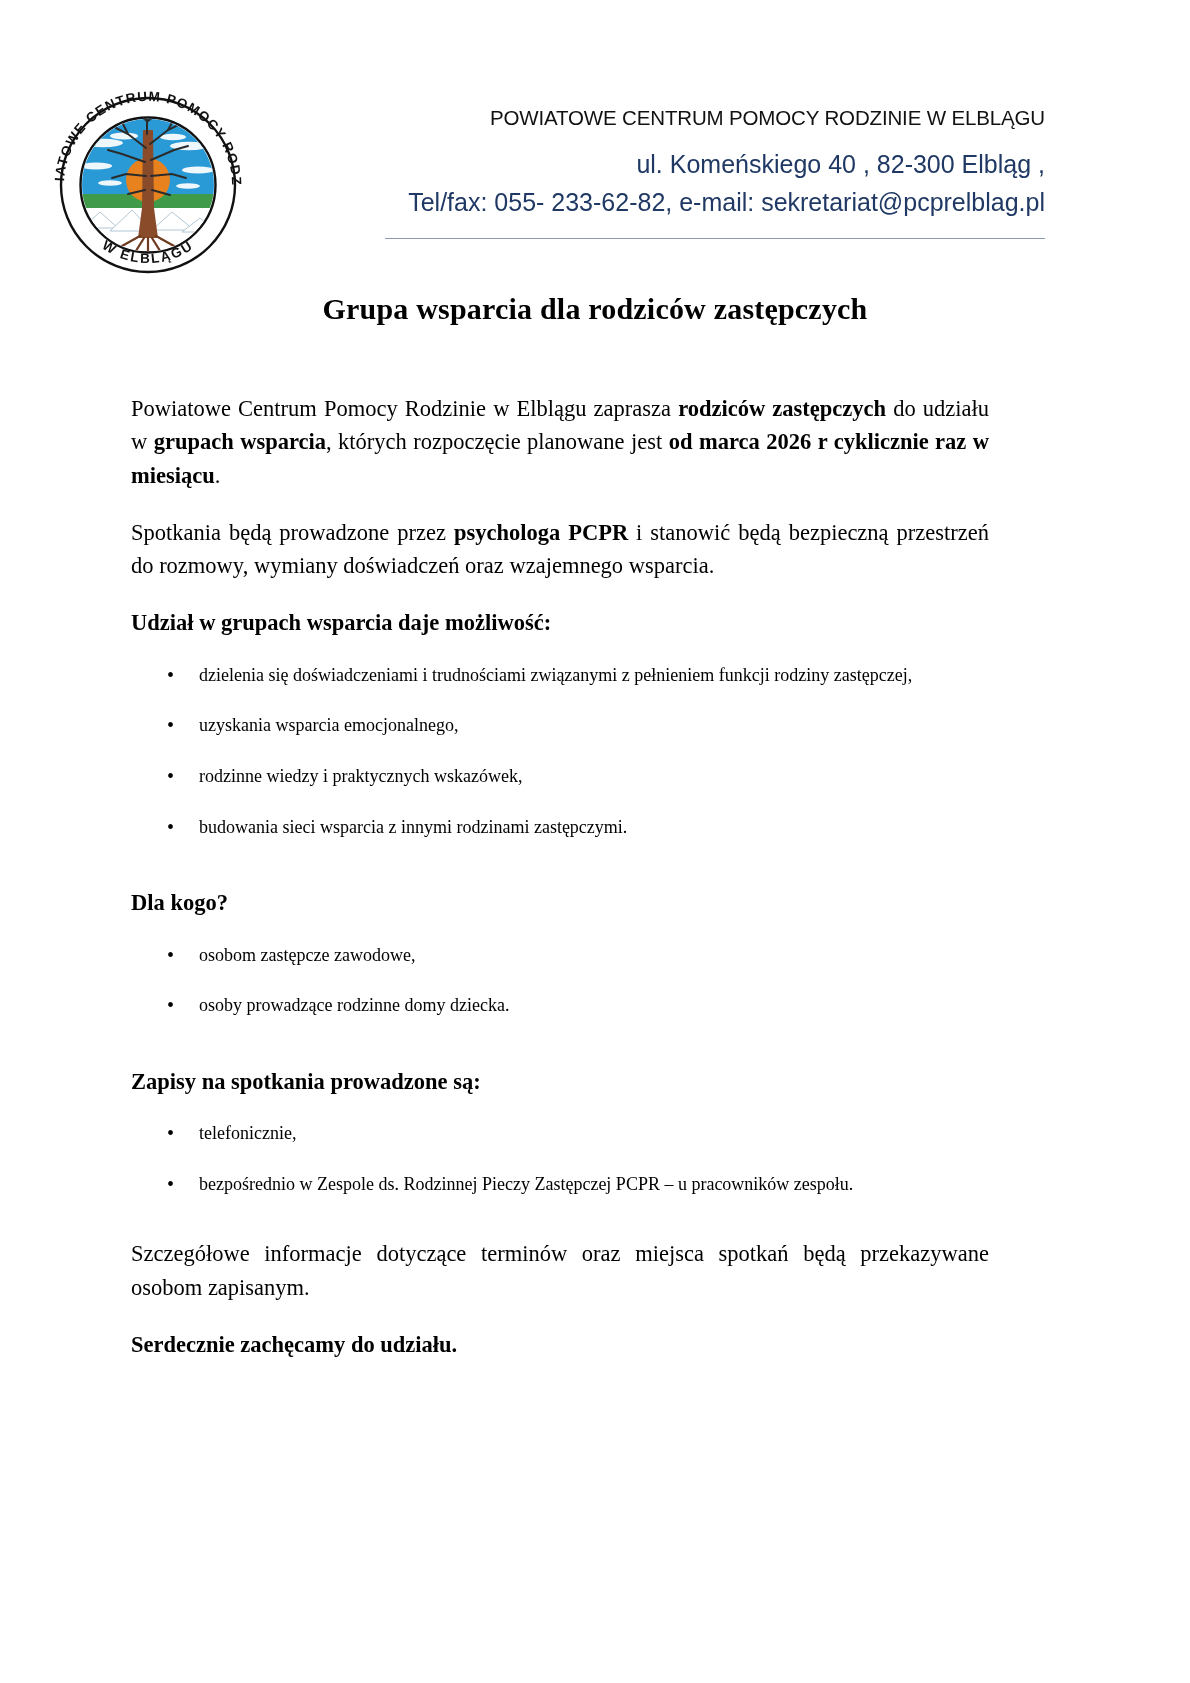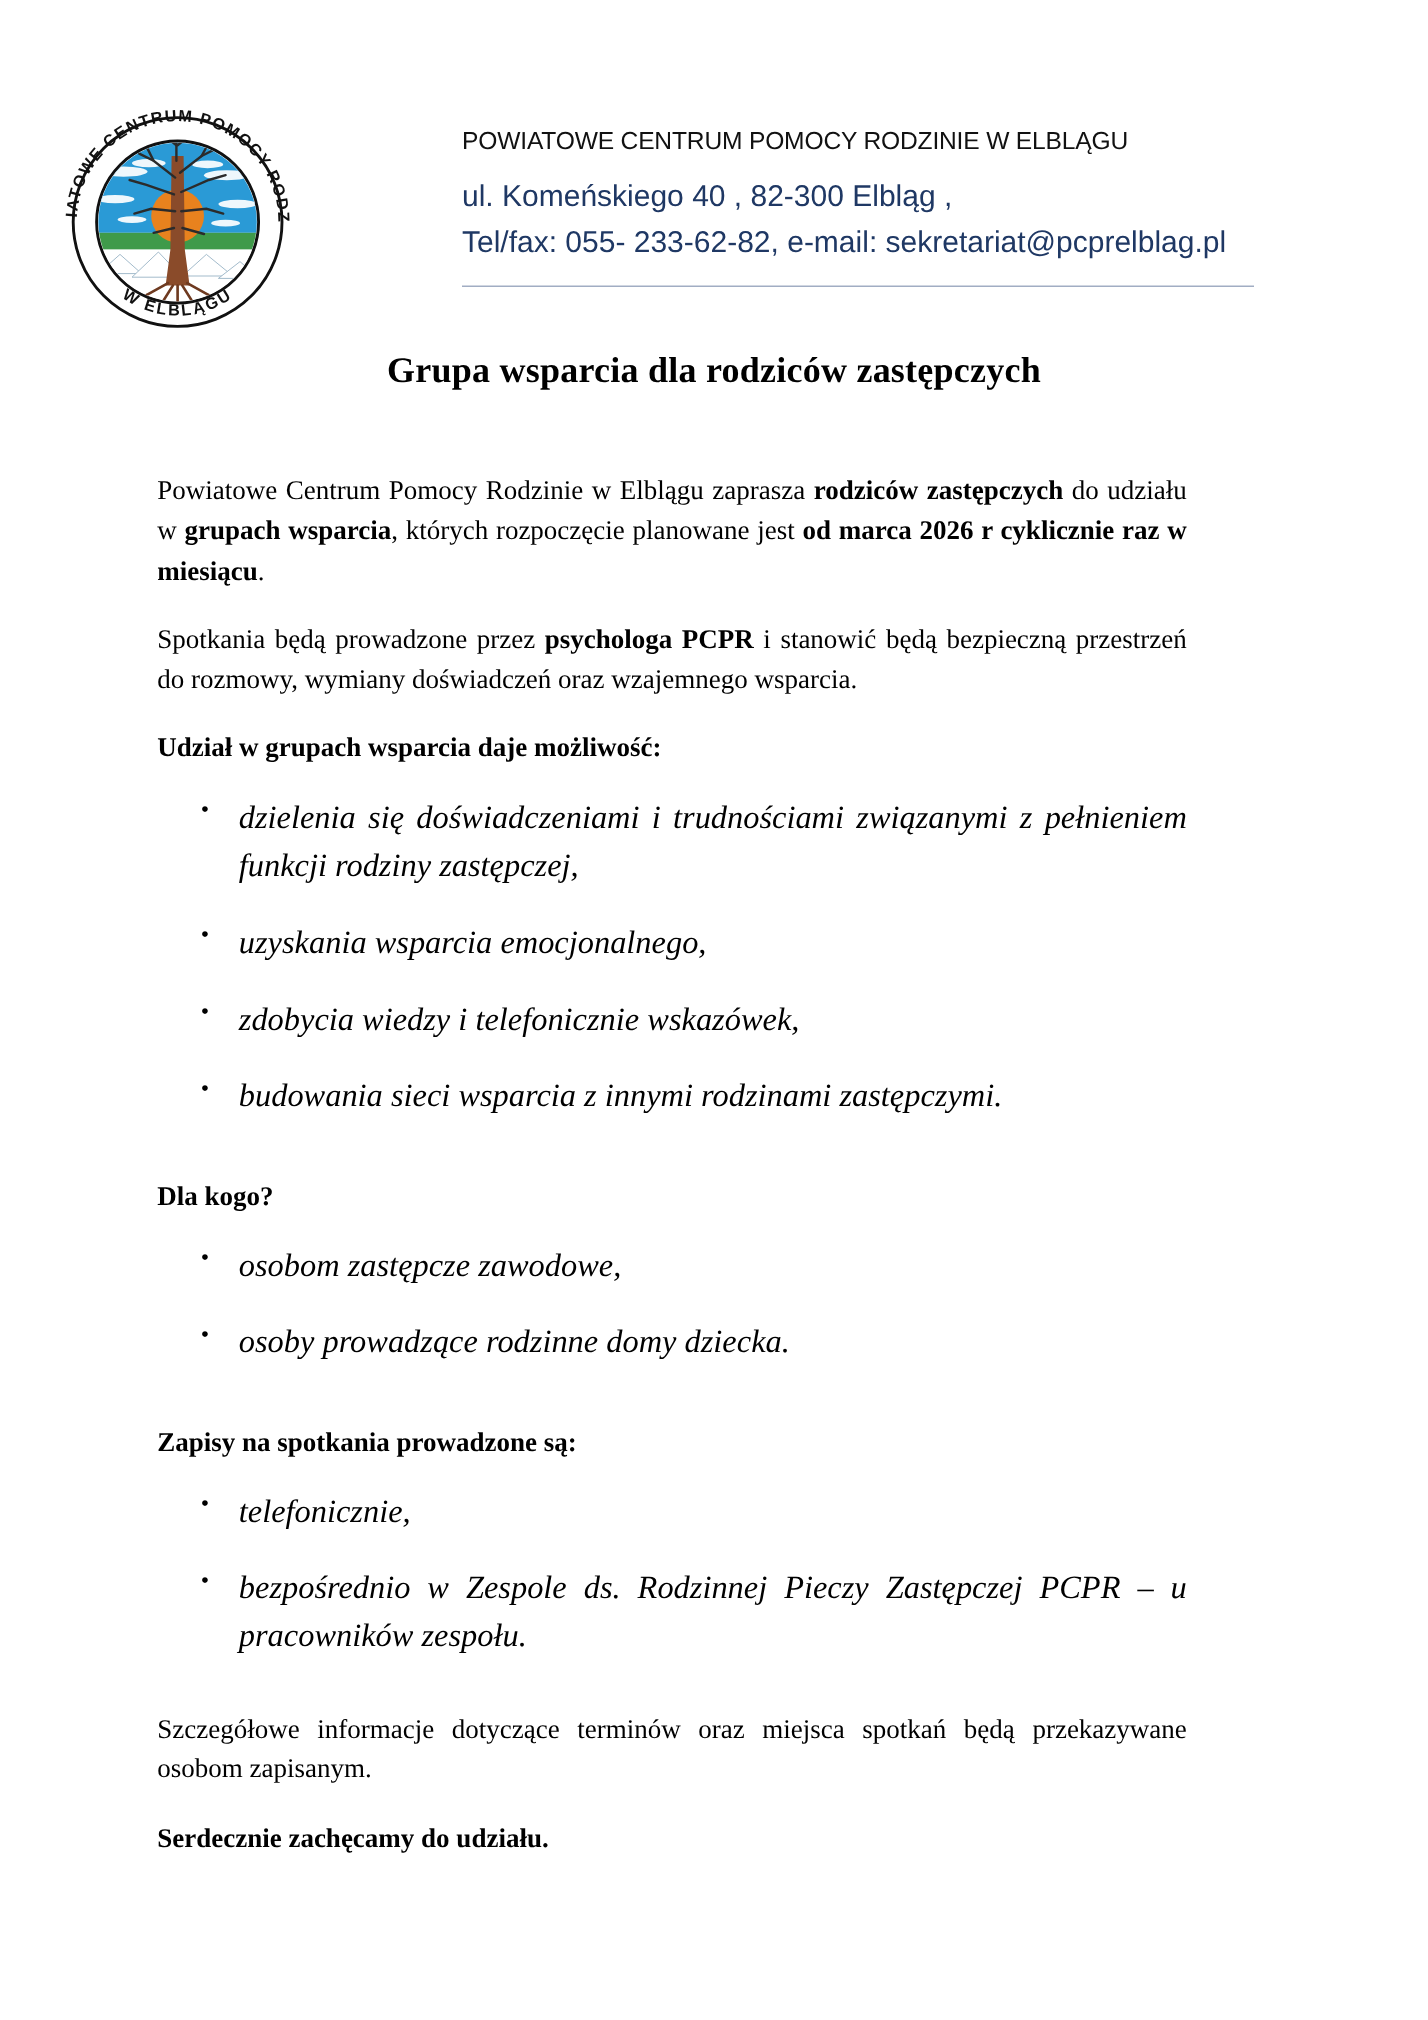--- a/index.html
+++ b/index.html
@@ -39,21 +39,21 @@
     width: 200px;
     height: 195px;
   }
   .logo-wrap svg { display: block; }
 
   .org-block {
     position: absolute;
     left: 385px;
     top: 28px;
     width: 660px;
-    text-align: left;
+    text-align: right;
     font-family: "Liberation Sans", "DejaVu Sans", sans-serif;
   }
   .org-name {
     font-size: 20.5px;
     letter-spacing: -0.15px;
     color: #111111;
     font-weight: 400;
     white-space: nowrap;
   }
   .org-addr {
@@ -111,25 +111,24 @@
 
   ul.bullets {
     margin: 0 0 18px 0;
     padding: 0;
     list-style: none;
   }
   ul.bullets li {
     position: relative;
     margin: 0 0 24px 0;
     padding-left: 68px;
-    font-size: 27px;
+    font-size: 18px;
     line-height: 1.48;
     text-align: justify;
     text-justify: inter-word;
-    font-style: italic;
   }
   ul.bullets li:last-child { margin-bottom: 0; }
   ul.bullets li::before {
     content: "\2022";
     position: absolute;
     left: 36px;
     top: -1px;
     font-size: 20px;
     line-height: 1.48;
   }
@@ -238,21 +237,21 @@
 
     <p class="para"><span>Powiatowe Centrum Pomocy Rodzinie w Elblągu zaprasza </span><span class="bold">rodziców zastępczych</span><span> do udziału w </span><span class="bold">grupach wsparcia</span><span>, których rozpoczęcie planowane jest </span><span class="bold">od marca 2026 r cyklicznie raz w miesiącu</span><span>.</span></p>
 
     <p class="para"><span>Spotkania będą prowadzone przez </span><span class="bold">psychologa PCPR</span><span> i stanowić będą bezpieczną przestrzeń do rozmowy, wymiany doświadczeń oraz wzajemnego wsparcia.</span></p>
 
     <h2 class="subhead">Udział w grupach wsparcia daje możliwość:</h2>
 
     <ul class="bullets">
       <li>dzielenia się doświadczeniami i trudnościami związanymi z pełnieniem funkcji rodziny zastępczej,</li>
       <li>uzyskania wsparcia emocjonalnego,</li>
-      <li>zdobycia wiedzy i telefonicznie wskazówek,</li>
+      <li>rodzinne wiedzy i praktycznych wskazówek,</li>
       <li>budowania sieci wsparcia z innymi rodzinami zastępczymi.</li>
     </ul>
 
     <div class="block-gap"></div>
 
     <h2 class="subhead">Dla kogo?</h2>
 
     <ul class="bullets">
       <li>osobom zastępcze zawodowe,</li>
       <li>osoby prowadzące rodzinne domy dziecka.</li>

